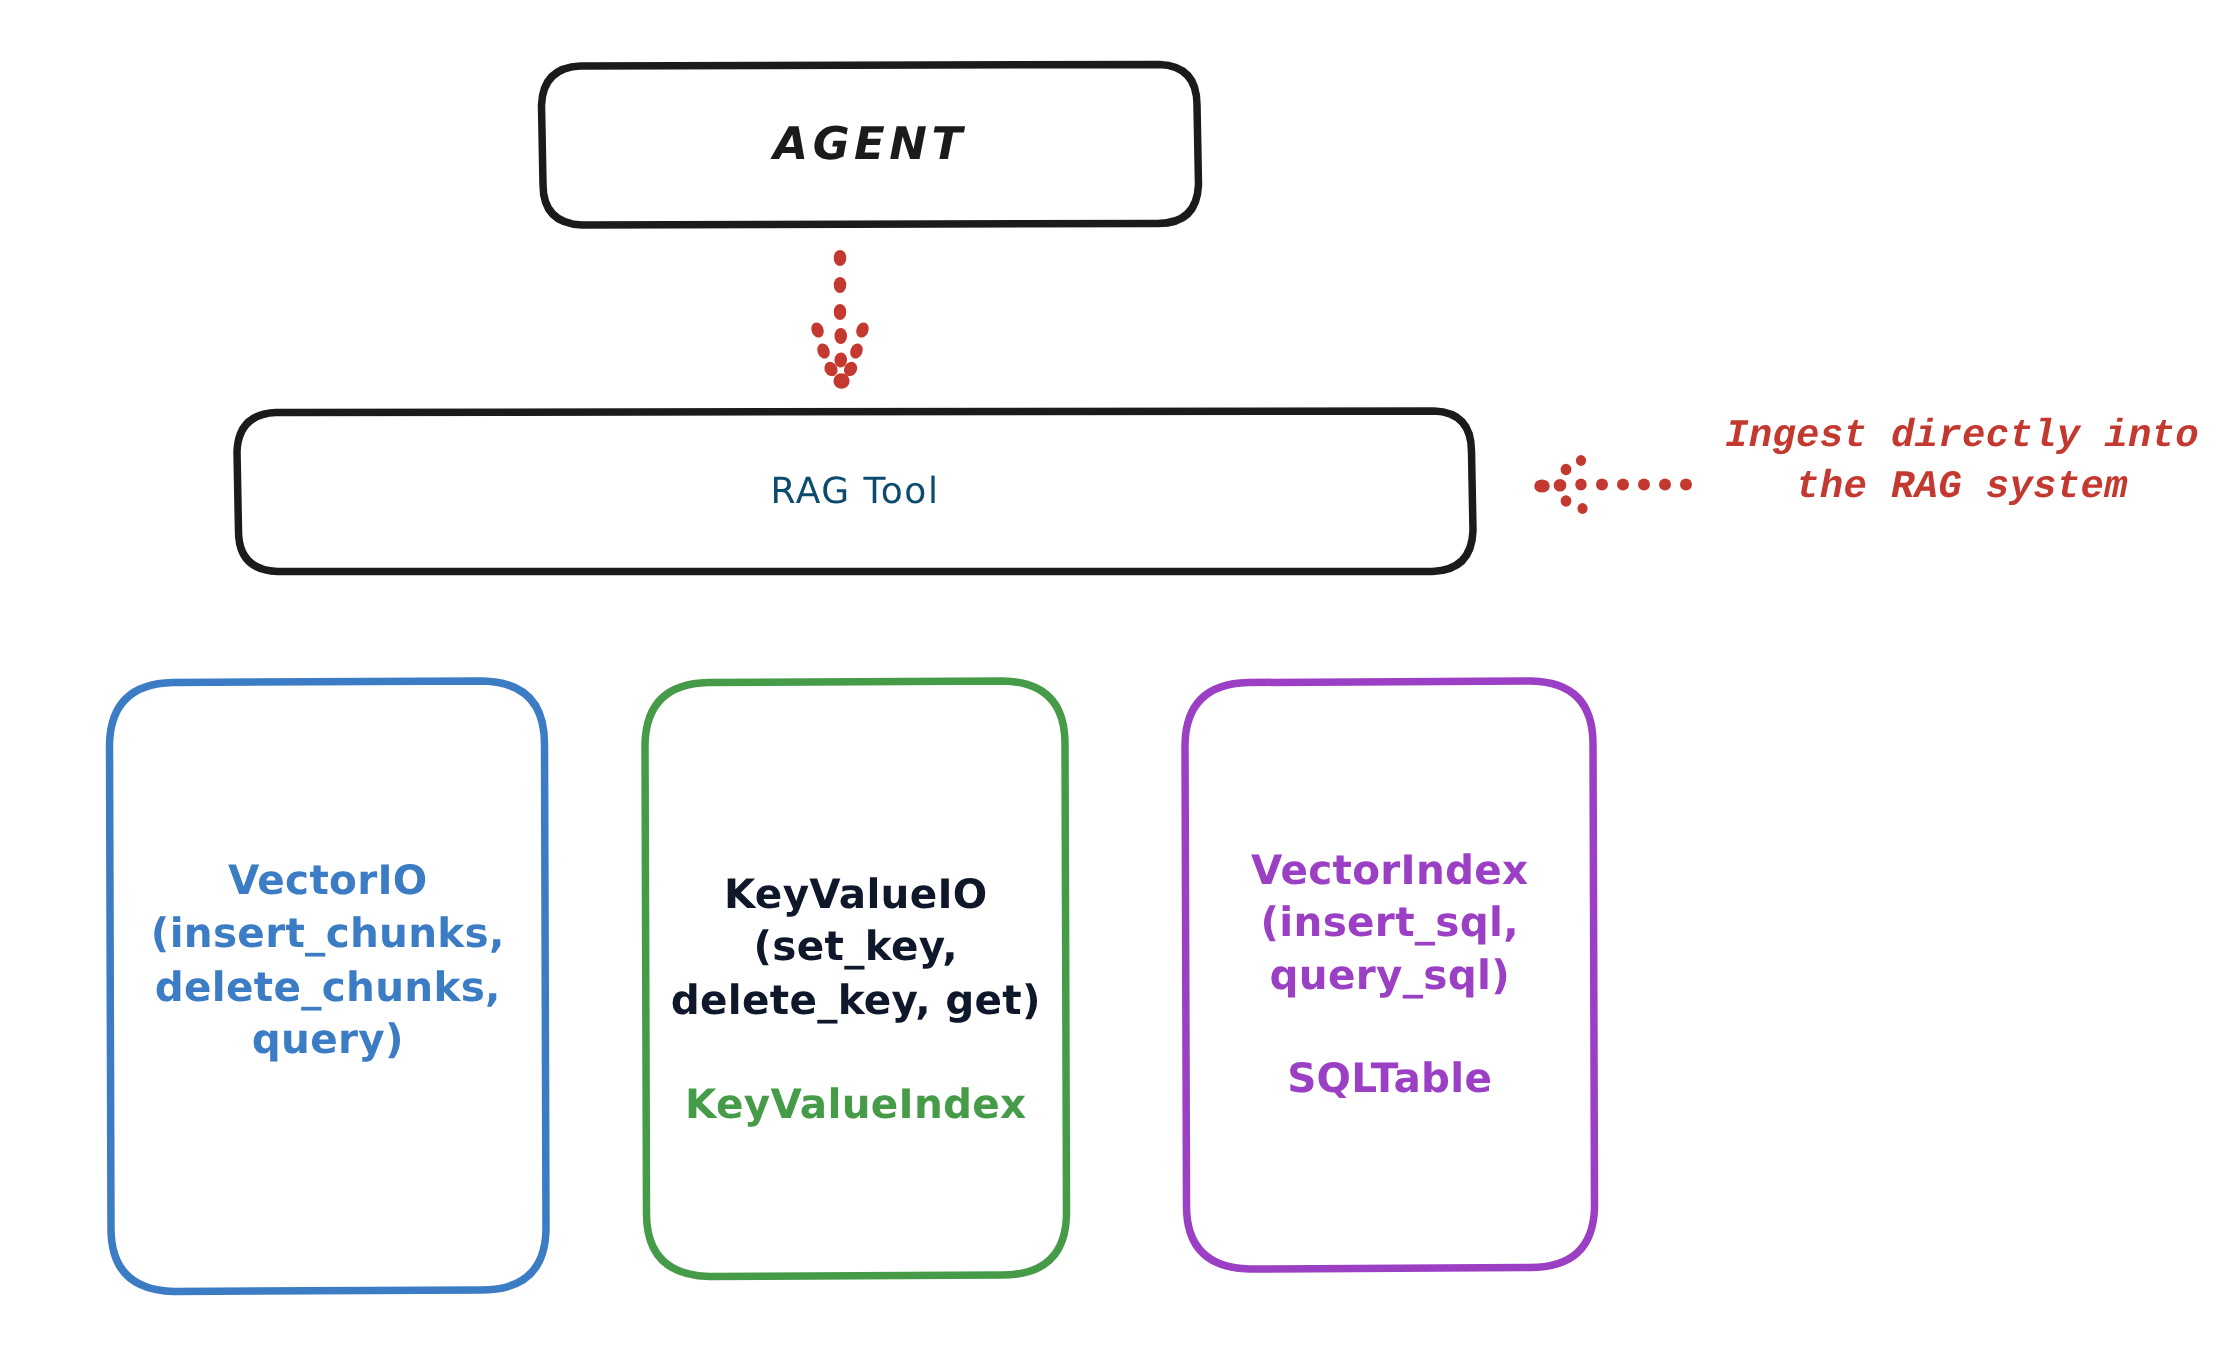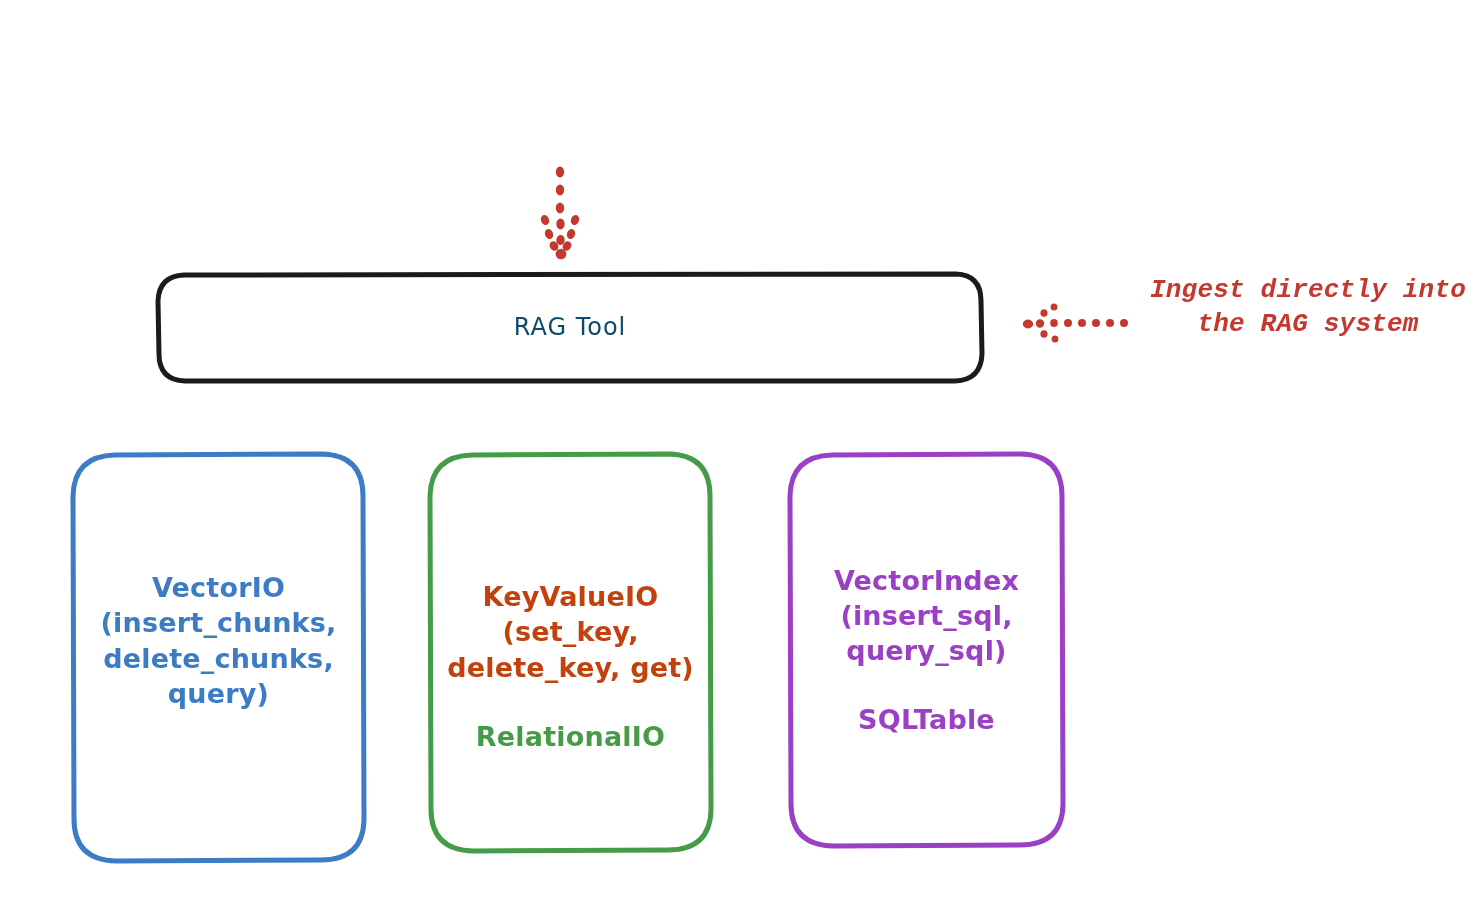--- a/index.html
+++ b/index.html
@@ -140,20 +140,26 @@
     text-align: center;
     white-space: pre-line;
     letter-spacing: 0.2px;
   }
 </style>
 </head>
 <body>
 
 <div id="canvas">
 
+  <div class="node" id="agent-box">
+    <svg class="node-svg" viewBox="0 0 446 115" preserveAspectRatio="none">
+      <path d="M 30 5 L 416 4 Q 441 5 441 31 L 442 84 Q 441 110 415 110 L 31 111 Q 5 110 5 84 L 4 31 Q 5 6 30 5 Z" fill="#ffffff" stroke="#1b1b1b" stroke-width="5" stroke-linecap="round" stroke-linejoin="round"></path>
+    </svg>
+    <div class="node-label">AGENT</div>
+  </div>
 
   <svg id="agent-rag-arrow" viewBox="0 0 110 110">
     <g fill="#c4392f">
       <ellipse cx="55" cy="14" rx="4.2" ry="5.4"></ellipse>
       <ellipse cx="55" cy="32" rx="4.2" ry="5.4"></ellipse>
       <ellipse cx="55" cy="50" rx="4.2" ry="5.4"></ellipse>
       <ellipse cx="55.5" cy="66" rx="4.2" ry="5.4"></ellipse>
       <ellipse cx="55.5" cy="82" rx="4.2" ry="5.0" transform="rotate(6 55.5 82)"></ellipse>
       <ellipse cx="56" cy="96" rx="5.4" ry="5.2"></ellipse>
 
@@ -206,25 +212,25 @@
 (insert_chunks,
 delete_chunks,
 query)</div>
     <span class="spacer" style="display:block;height:34px;position:relative;z-index:2;"></span>
   </div>
 
   <div class="node leaf-box" id="keyvalue-box">
     <svg class="node-svg" viewBox="0 0 289 405" preserveAspectRatio="none">
       <path d="M 46 5 L 243 4 Q 284 5 284 46 L 285 360 Q 284 400 242 400 L 47 401 Q 5 400 5 359 L 4 46 Q 5 6 46 5 Z" fill="#ffffff" stroke="#459b48" stroke-width="5" stroke-linecap="round" stroke-linejoin="round"></path>
     </svg>
-    <div class="node-label" style="color:#c2410c;margin-top:28px;">KeyValueIO
+    <div class="node-label" style="color:#0f172a;margin-top:28px;">KeyValueIO
 (set_key,
 delete_key, get)</div>
     <span class="spacer" style="display:block;height:34px;position:relative;z-index:2;"></span>
-    <div class="node-label" style="color:#459b48;">RelationalIO</div>
+    <div class="node-label" style="color:#459b48;">KeyValueIndex</div>
   </div>
 
   <div class="node leaf-box" id="relational-box">
     <svg class="node-svg" viewBox="0 0 281 400" preserveAspectRatio="none">
       <path d="M 46 5 L 235 4 Q 276 5 276 46 L 277 355 Q 276 395 234 395 L 47 396 Q 5 395 5 354 L 4 46 Q 5 6 46 5 Z" fill="#ffffff" stroke="#9b3fc4" stroke-width="5" stroke-linecap="round" stroke-linejoin="round"></path>
     </svg>
     <div class="node-label" style="color:#9b3fc4;">VectorIndex
 (insert_sql,
 query_sql)</div>
     <span class="spacer" style="display:block;height:34px;position:relative;z-index:2;"></span>

